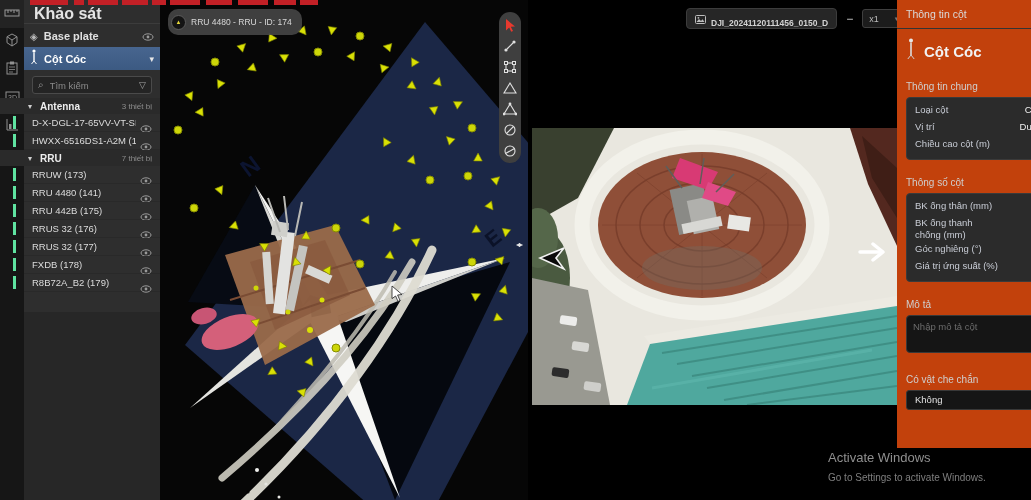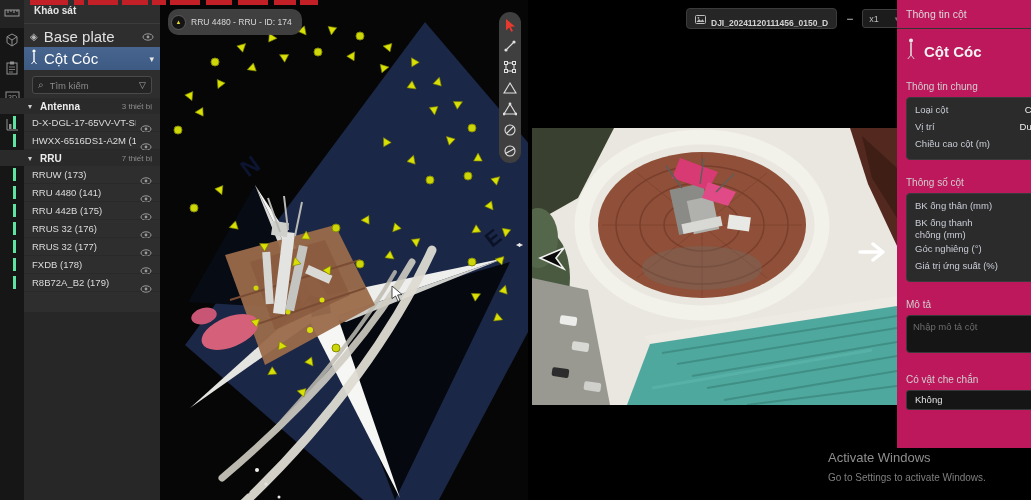--- a/index.html
+++ b/index.html
@@ -7,26 +7,26 @@
        font-family:"Liberation Sans",sans-serif;color:#ddd;-webkit-font-smoothing:antialiased;}
   .abs{position:absolute;}
   
   #icon-rail{left:0;top:0;width:24px;height:500px;background:#161616;}
   .rail-tile{width:24px;height:28px;display:flex;align-items:center;justify-content:center;}
   .rail-tile.sel{background:#232323;}
   .rail-tile svg{opacity:.8;}
   
   #sidebar{left:24px;top:0;width:136px;height:500px;background:#2e2e2e;}
   #sidebar-lower{left:24px;top:312px;width:136px;height:188px;background:#272727;}
-  #sb-title{left:34px;top:5px;font-size:10px;font-weight:700;color:#e4e4e4;text-align:center;}
+  #sb-title{left:34px;top:5px;font-size:16px;font-weight:700;color:#e4e4e4;text-align:center;}
   #sb-divider{left:24px;top:23px;width:136px;height:1px;background:#3c3c3c;}
   .sb-row{left:24px;width:136px;height:20px;display:flex;align-items:center;gap:6px;padding:0 6px;box-sizing:border-box;}
   #row-baseplate{top:26px;}
   #row-cotcoc{top:47px;height:23px;background:linear-gradient(#47658f,#3c5a82);}
-  .sb-row .lbl{font-size:15px;color:#e0e0e0;font-weight:400;flex:1;white-space:nowrap;overflow:hidden;}
+  .sb-row .lbl{font-size:11px;color:#e0e0e0;font-weight:700;flex:1;white-space:nowrap;overflow:hidden;}
   #row-cotcoc .lbl{color:#fff;}
   .diamond{color:#b9b9b9;font-size:10px;}
   .caret{color:#e8e8e8;font-size:9px;}
   .eye{display:inline-block;}
   #search-wrap{left:32px;top:76px;width:120px;height:18px;background:#242424;border:1px solid #4a4a4a;border-radius:3px;
                display:flex;align-items:center;padding:0 5px;gap:4px;box-sizing:border-box;}
   #search-input{flex:1;background:transparent;border:none;outline:none;color:#cfcfcf;font-size:9.5px;width:70px;font-family:"Liberation Sans",sans-serif;}
   #search-input::placeholder{color:#8a8a8a;}
   .search-glyph{color:#9a9a9a;font-size:10px;}
   .filter-glyph{color:#a8a8a8;font-size:9px;}
@@ -58,21 +58,21 @@
   #file-pill .fname{font-size:8.5px;color:#d2d2d2;font-weight:600;white-space:nowrap;}
   .zoom-btn{color:#c8c8c8;font-size:12px;line-height:1;padding:0 2px;}
   #zoom-select{height:17px;background:#1c1c1c;border:1px solid #3f3f3f;border-radius:3px;
                display:flex;align-items:center;gap:16px;padding:0 6px;}
   #zoom-select .zl{font-size:9px;color:#bdbdbd;}
   #zoom-select .zc{font-size:7px;color:#777;}
   #photo-frame{left:532px;top:128px;width:365px;height:277px;overflow:hidden;background:#e9e7df;}
   #nav-left{left:534px;top:244px;}
   #nav-right{left:856px;top:240px;}
   
-  #panel{left:897px;top:0;width:134px;height:448px;background:#be185d;overflow:hidden;
+  #panel{left:897px;top:0;width:134px;height:448px;background:#c2410c;overflow:hidden;
          padding:8px 0 0 9px;box-sizing:border-box;}
   #panel-header{font-size:10.5px;color:#dadada;}
   #panel-hr{margin:8px 0 0 -9px;width:134px;height:1px;background:#343434;}
   #panel-title-row{display:flex;align-items:center;gap:8px;margin-top:9px;}
   #panel-title{font-size:15px;font-weight:700;color:#f2f2f2;}
   .sect-lbl{font-size:10px;color:#cfcfcf;margin-top:17px;}
   .card{margin-top:5px;width:140px;background:#2b2b2b;border:1px solid #3a3a3a;border-radius:4px;
         padding:5px 8px;box-sizing:border-box;}
   .info-row{display:flex;align-items:flex-start;min-height:15px;padding:1px 0;}
   .info-lbl{font-size:9.5px;color:#c9cdd6;width:84px;line-height:1.25;}

